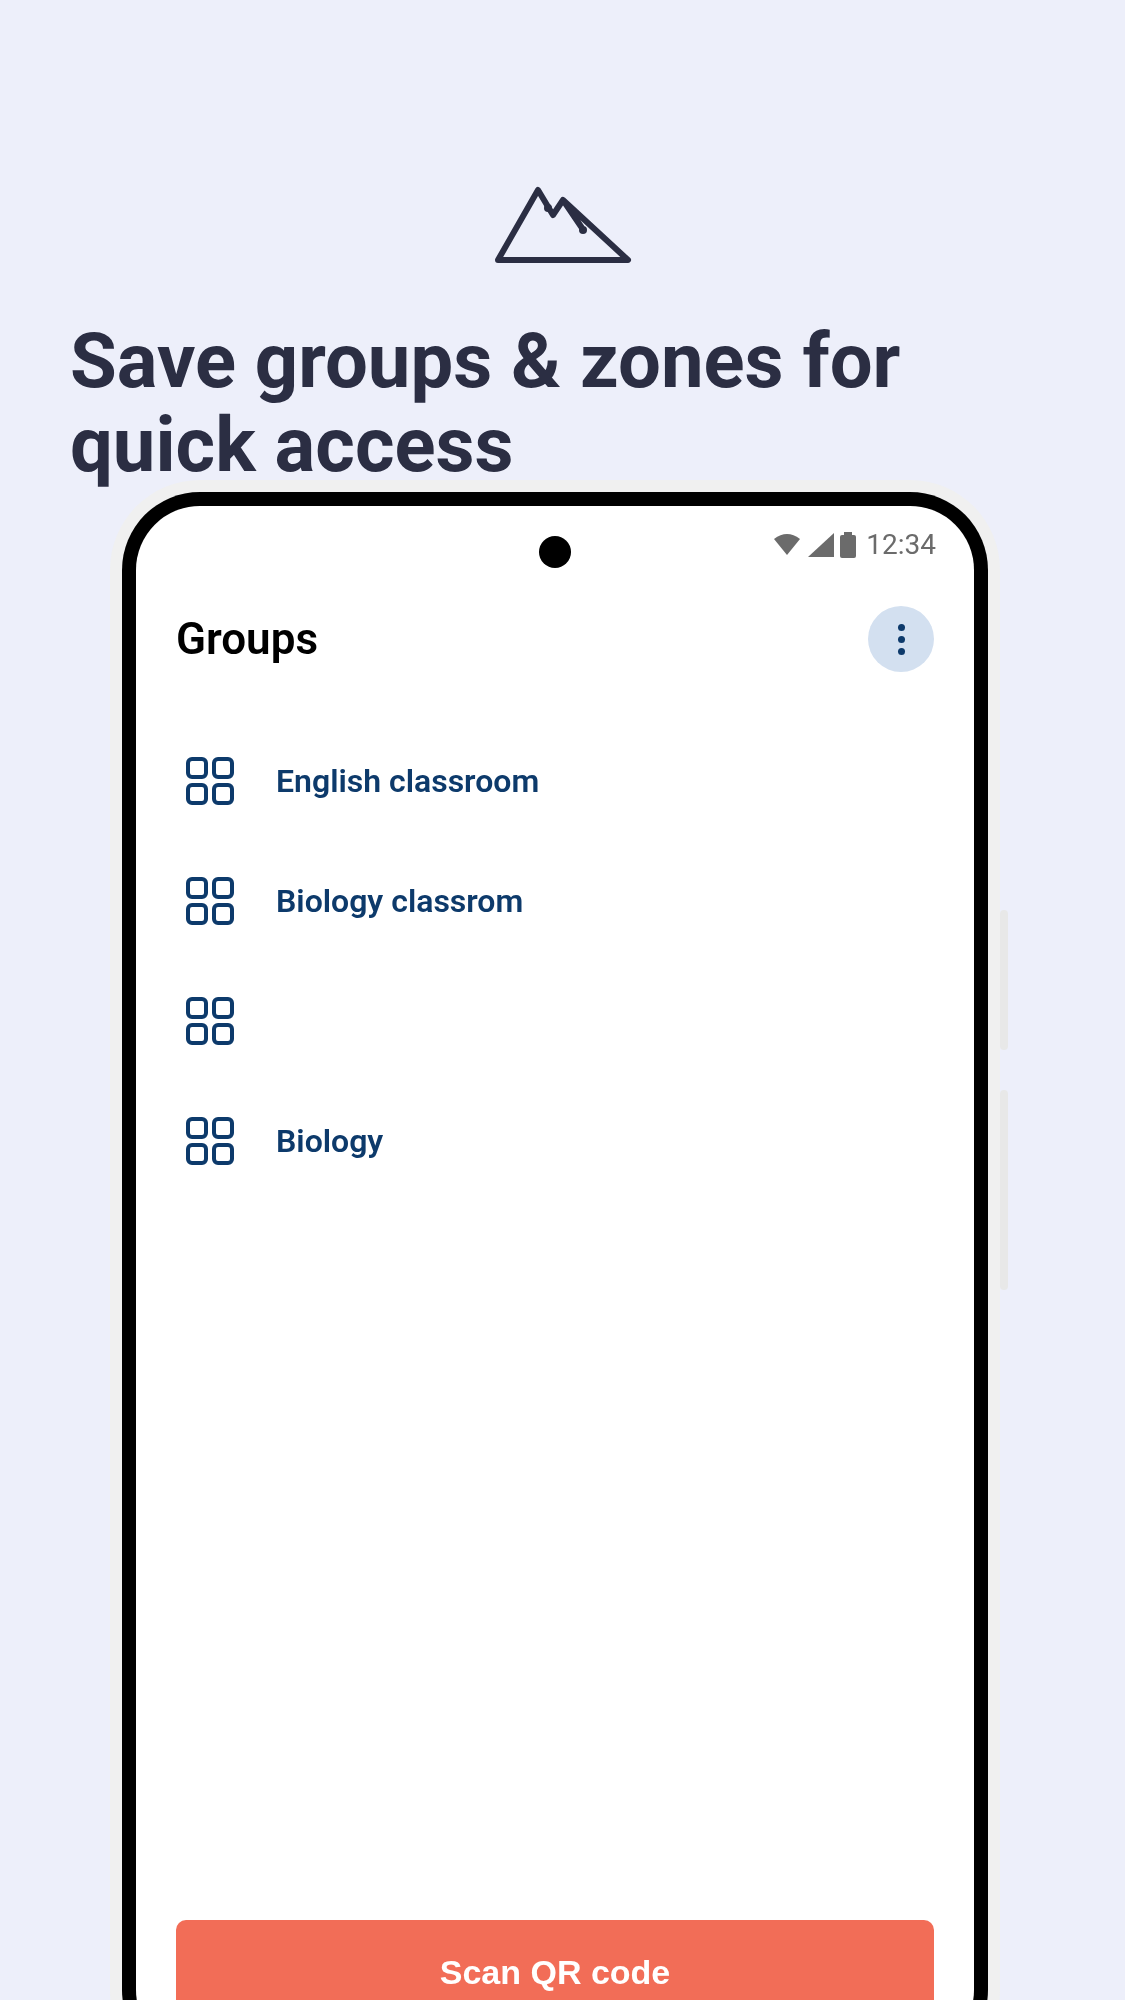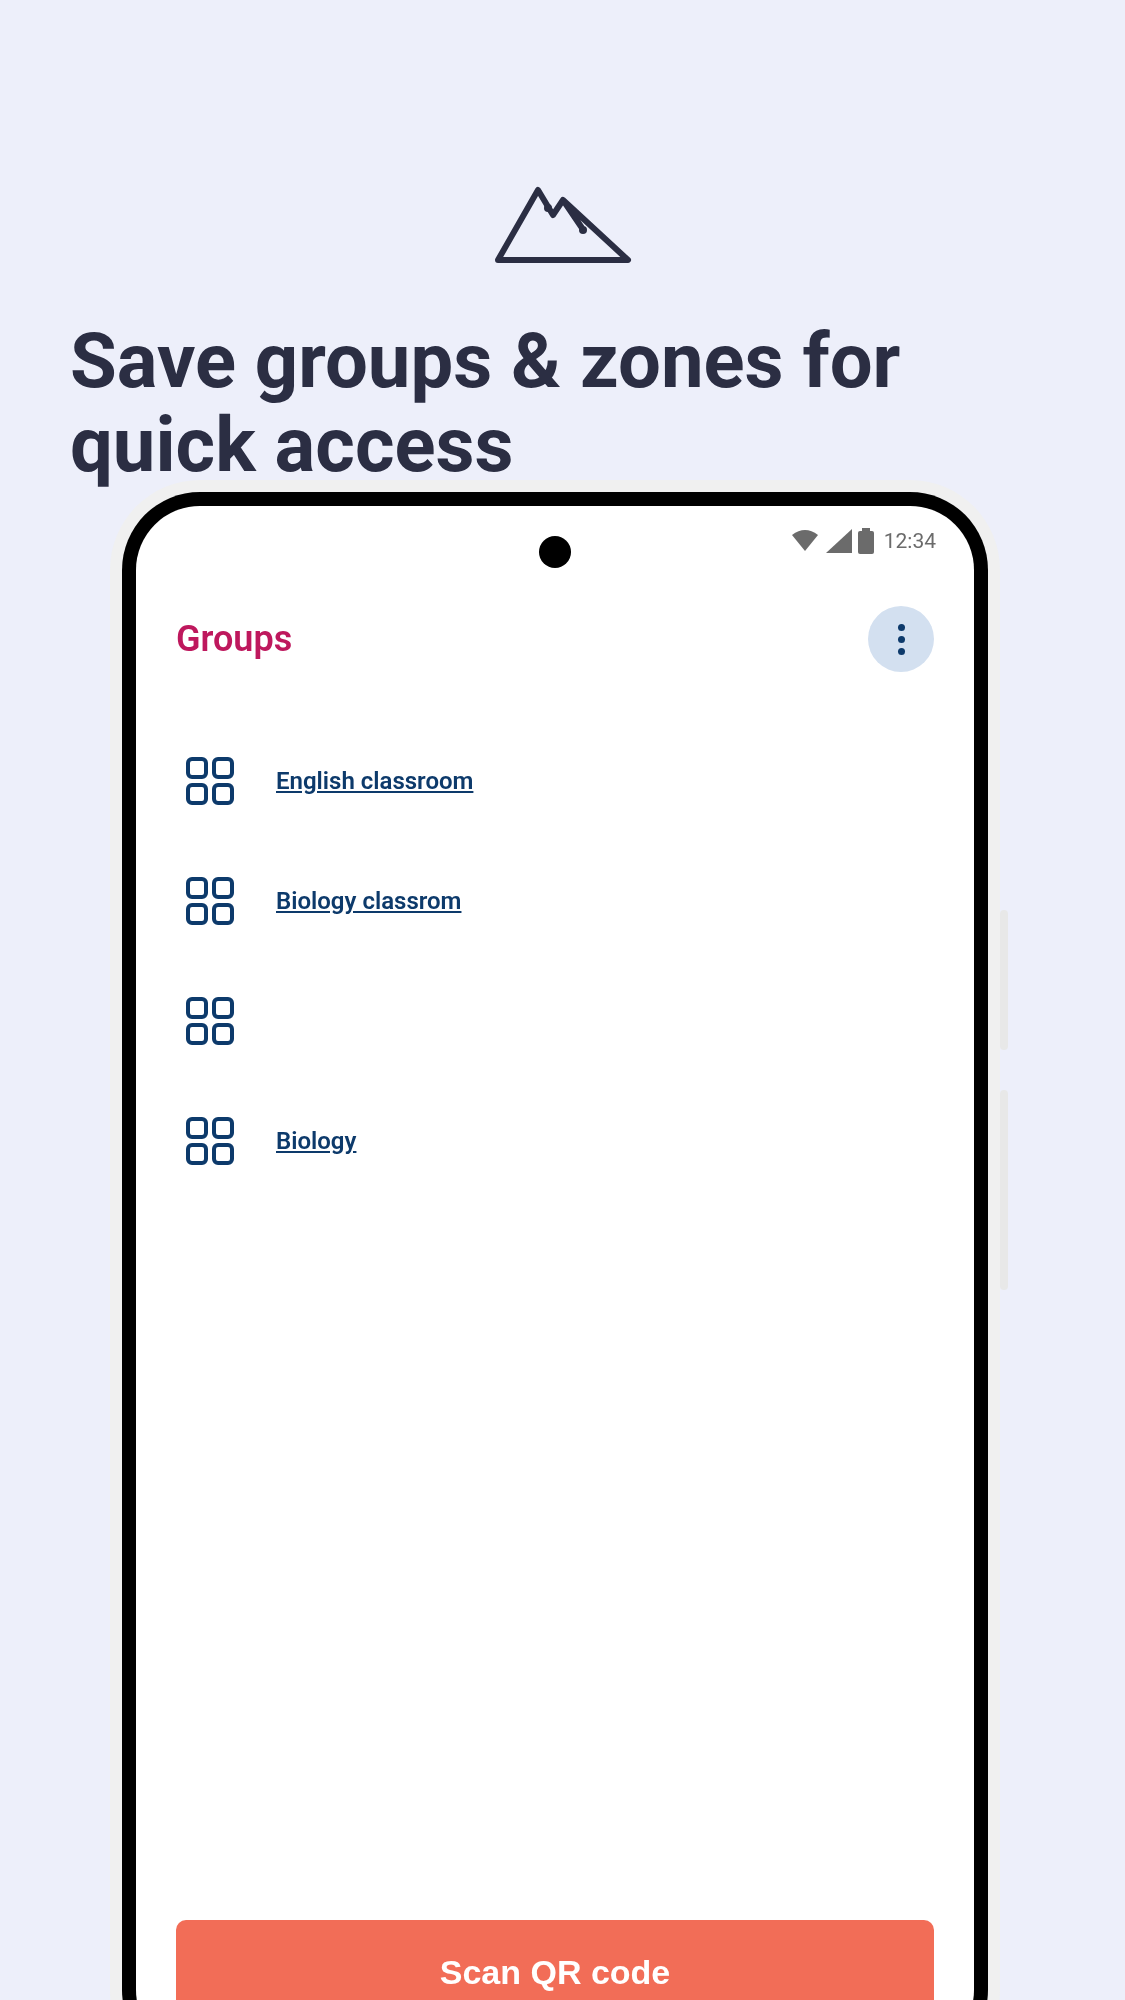--- a/index.html
+++ b/index.html
@@ -78,21 +78,21 @@
     }
     
     .status-bar {
       position: absolute;
       top: 22px;
       right: 38px;
       display: flex;
       align-items: center;
       gap: 10px;
       color: #6b6b6b;
-      font-size: 21px;
+      font-size: 28px;
     }
     
     .status-icons {
       display: flex;
       align-items: center;
       gap: 6px;
     }
     
     .wifi-icon, .signal-icon, .battery-icon {
       fill: #6b6b6b;
@@ -103,23 +103,23 @@
       top: 100px;
       left: 0;
       right: 0;
       padding: 0 40px;
       display: flex;
       justify-content: space-between;
       align-items: center;
     }
     
     .groups-title {
-      font-size: 36px;
+      font-size: 44px;
       font-weight: 600;
-      color: #be185d;
+      color: #000000;
     }
     
     .more-button {
       width: 66px;
       height: 66px;
       border-radius: 50%;
       background: #d3e0f0;
       display: flex;
       align-items: center;
       justify-content: center;
@@ -156,24 +156,23 @@
       cursor: pointer;
     }
     
     .group-icon {
       width: 48px;
       height: 48px;
       flex-shrink: 0;
     }
     
     .group-label {
-      font-size: 24px;
+      font-size: 32px;
       font-weight: 600;
       color: #0d3a6b;
-      text-decoration: underline;
     }
     
     .scan-button {
       position: absolute;
       bottom: 30px;
       left: 40px;
       right: 40px;
       height: 104px;
       background: #f26d57;
       border: none;

